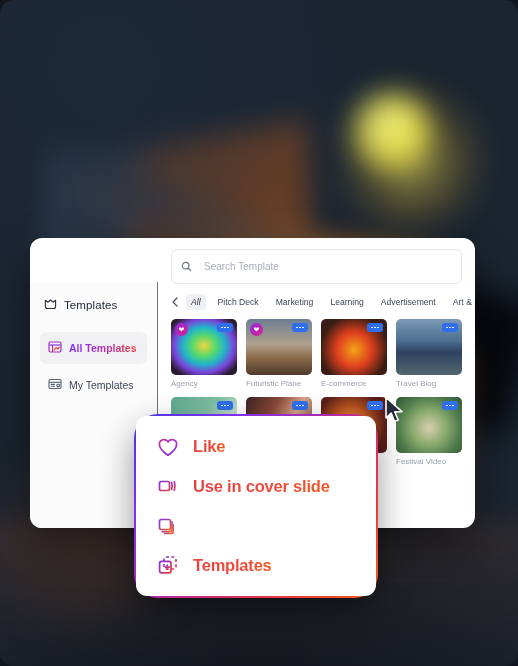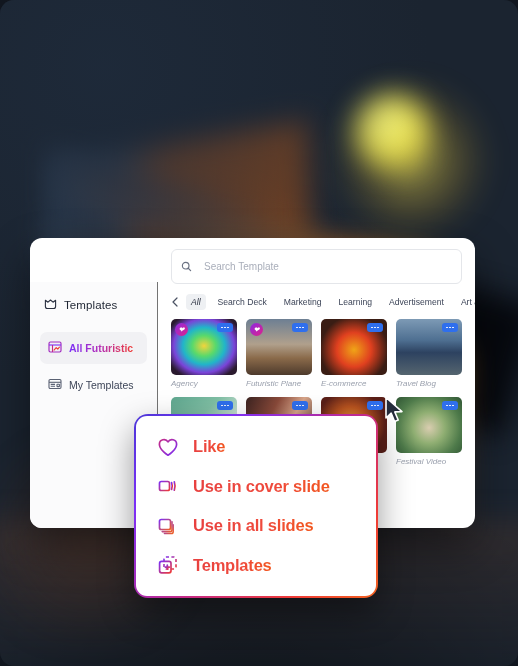--- a/index.html
+++ b/index.html
@@ -163,21 +163,21 @@
     font-size:8.6px; color:#3d4558; padding:3px 5px; border-radius:4px; cursor:pointer;
   }
   .tab.active { background:#eef0f3; color:#2a3040;font-style:italic; }
   .arrow-btn { color:#4a5263; cursor:pointer; display:flex; align-items:center; }
 
   .grid {
     display:grid;
     grid-template-columns:repeat(4,1fr);
     gap:9px;
   }
-  .card { cursor:pointer;font-style:italic; }
+  .card { cursor:pointer; }
   .thumb {
     position:relative;
     width:100%; height:56px;
     border-radius:5px;
     overflow:hidden;
   }
   .thumb .badge-heart {
     position:absolute; left:4px; top:4px;
     width:13px; height:13px; border-radius:50%;
     background:linear-gradient(135deg,#8a2be2,#e0218a);
@@ -201,21 +201,21 @@
   .t-travel{background:linear-gradient(180deg,#7d9ab5 0%,#4e6f91 38%,#2d4260 60%,#55656f 100%);}
   .t-pattern{background:linear-gradient(135deg,#5fa78f 0%,#7fbfa4 40%,#d8e6dc 75%,#9ec6b4 100%);}
   .t-women{background:linear-gradient(120deg,#3a2220 0%,#8a4a3a 35%,#d8a58a 60%,#4a2f28 100%);}
   .t-tiger{background:radial-gradient(circle at 45% 50%,#f0a23a 0%,#b8531f 40%,#5a1f18 75%),#3a140f;}
   .t-rocket{background:radial-gradient(circle at 50% 55%,#d9cdb0 0%,#8fae72 35%,#4e7a4a 70%,#2f5534 100%);}
 
   
   #ctx {
     position:absolute;
     left:134px; top:414px; width:244px; height:184px;
-    border-radius:14px;
+    border-radius:24px;
     padding:2px;
     background:linear-gradient(135deg,#4b37d6 0%,#7b2ff7 22%,#c52a86 55%,#ef3b36 80%,#f2621f 100%);
     box-shadow:0 14px 34px rgba(0,0,0,.4);
   }
   #ctx .inner {
     background:#fff; border-radius:11px; height:100%;
     padding:11px 0;
     display:flex; flex-direction:column; justify-content:space-around;
   }
   .menu-item {
@@ -266,21 +266,21 @@
 
     <div class="side-item active">
       <span>
         <svg width="14" height="12" viewBox="0 0 14 12" fill="none">
           <rect x="1" y="1" width="12" height="10" rx="1.4" stroke="#a42fc0" stroke-width="1.2"></rect>
           <path d="M1 4h12" stroke="#7b2ff7" stroke-width="1.1"></path>
           <path d="M4.5 4v7" stroke="#c52a86" stroke-width="1.1"></path>
           <path d="M6 9.2l2.2-2.6 1.6 1.5 1.6-2" stroke="#ef3b36" stroke-width="1.1" stroke-linecap="round" stroke-linejoin="round"></path>
         </svg>
       </span>
-      <span class="txt">All Futuristic</span>
+      <span class="txt">All Templates</span>
     </div>
 
     <div class="side-item">
       <span>
         <svg width="14" height="12" viewBox="0 0 14 12" fill="none" stroke="#5a6173" stroke-width="1.1">
           <rect x="1" y="1.5" width="12" height="9" rx="1.2"></rect>
           <path d="M1 4.3h12"></path>
           <path d="M2.7 6.4h4.3M2.7 8.3h4.3"></path>
           <rect x="9" y="6.2" width="2.4" height="2.4" rx=".4"></rect>
         </svg>
@@ -301,21 +301,21 @@
       <input type="text" placeholder="Search Template" style="">
     </div>
 
     <div class="tabs">
       <span class="arrow-btn">
         <svg width="8" height="10" viewBox="0 0 8 10" fill="none" stroke="#4a5263" stroke-width="1.2" stroke-linecap="round" stroke-linejoin="round">
             <path d="M6 1L2 5l4 4"></path>
           </svg>
       </span>
       <span class="tab active">All</span>
-      <span class="tab">Search Deck</span>
+      <span class="tab">Pitch Deck</span>
       <span class="tab">Marketing</span>
       <span class="tab">Learning</span>
       <span class="tab">Advertisement</span>
       <span class="tab">Art &amp; Exhibition</span>
 
     </div>
 
     <div class="grid">
 
       <div class="card">
@@ -454,21 +454,20 @@
               <linearGradient id="g3" x1="0" y1="0" x2="1" y2="1">
             <stop offset="0" stop-color="#7b2ff7"></stop>
                 <stop offset="1" stop-color="#f2621f"></stop>
           </linearGradient>
             </defs>
           <rect x="3.5" y="5.5" width="11" height="10" rx="1.8" stroke="url(#g3)" stroke-width="1.7"></rect>
           <path d="M6.2 17.6h8a1.8 1.8 0 0 0 1.8-1.8v-8" stroke="url(#g3)" stroke-width="1.6" stroke-linecap="round"></path>
           <path d="M8.4 19.6h7a1.8 1.8 0 0 0 1.8-1.8v-7" stroke="url(#g3)" stroke-width="1.5" stroke-linecap="round"></path>
         </svg>
       </span>
-      <span class="mtxt">Use in all slides</span>
     </div>
 
     <div class="menu-item">
       <span class="mi-icon">
         <svg width="24" height="24" viewBox="0 0 24 24" fill="none">
           <defs>
               <linearGradient id="g4" x1="0" y1="0" x2="1" y2="1">
             <stop offset="0" stop-color="#7b2ff7"></stop>
                 <stop offset="1" stop-color="#ef3b36"></stop>
           </linearGradient>

